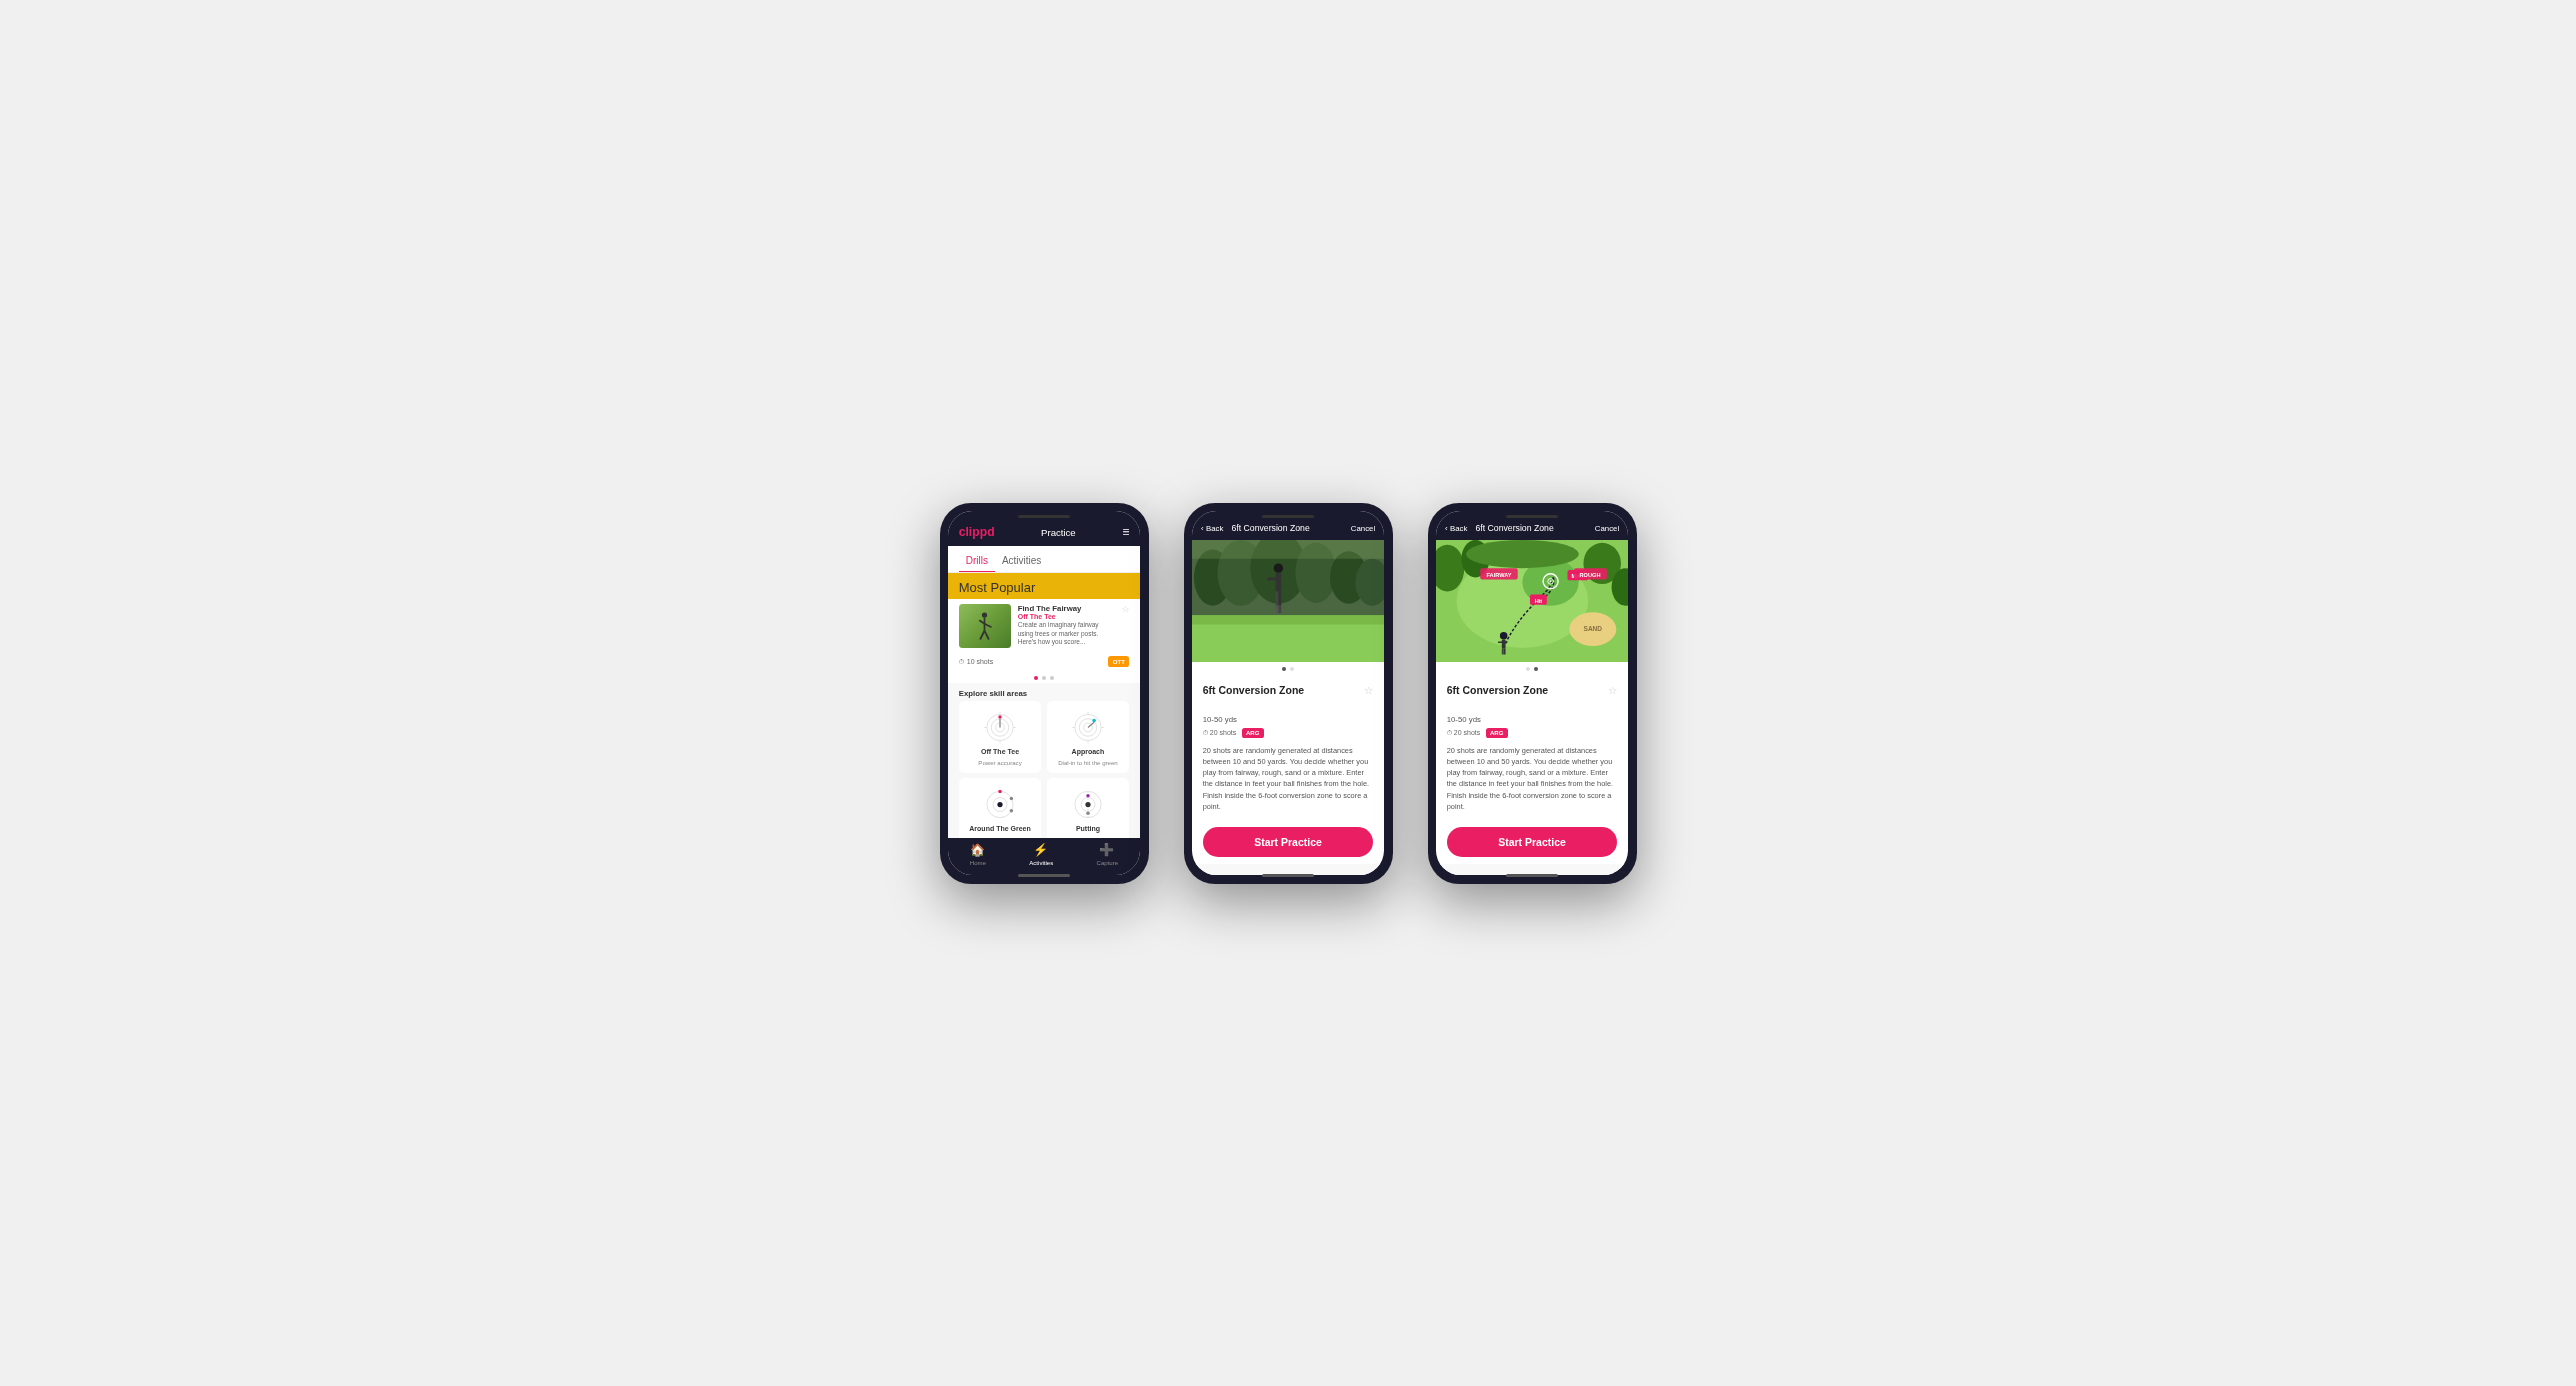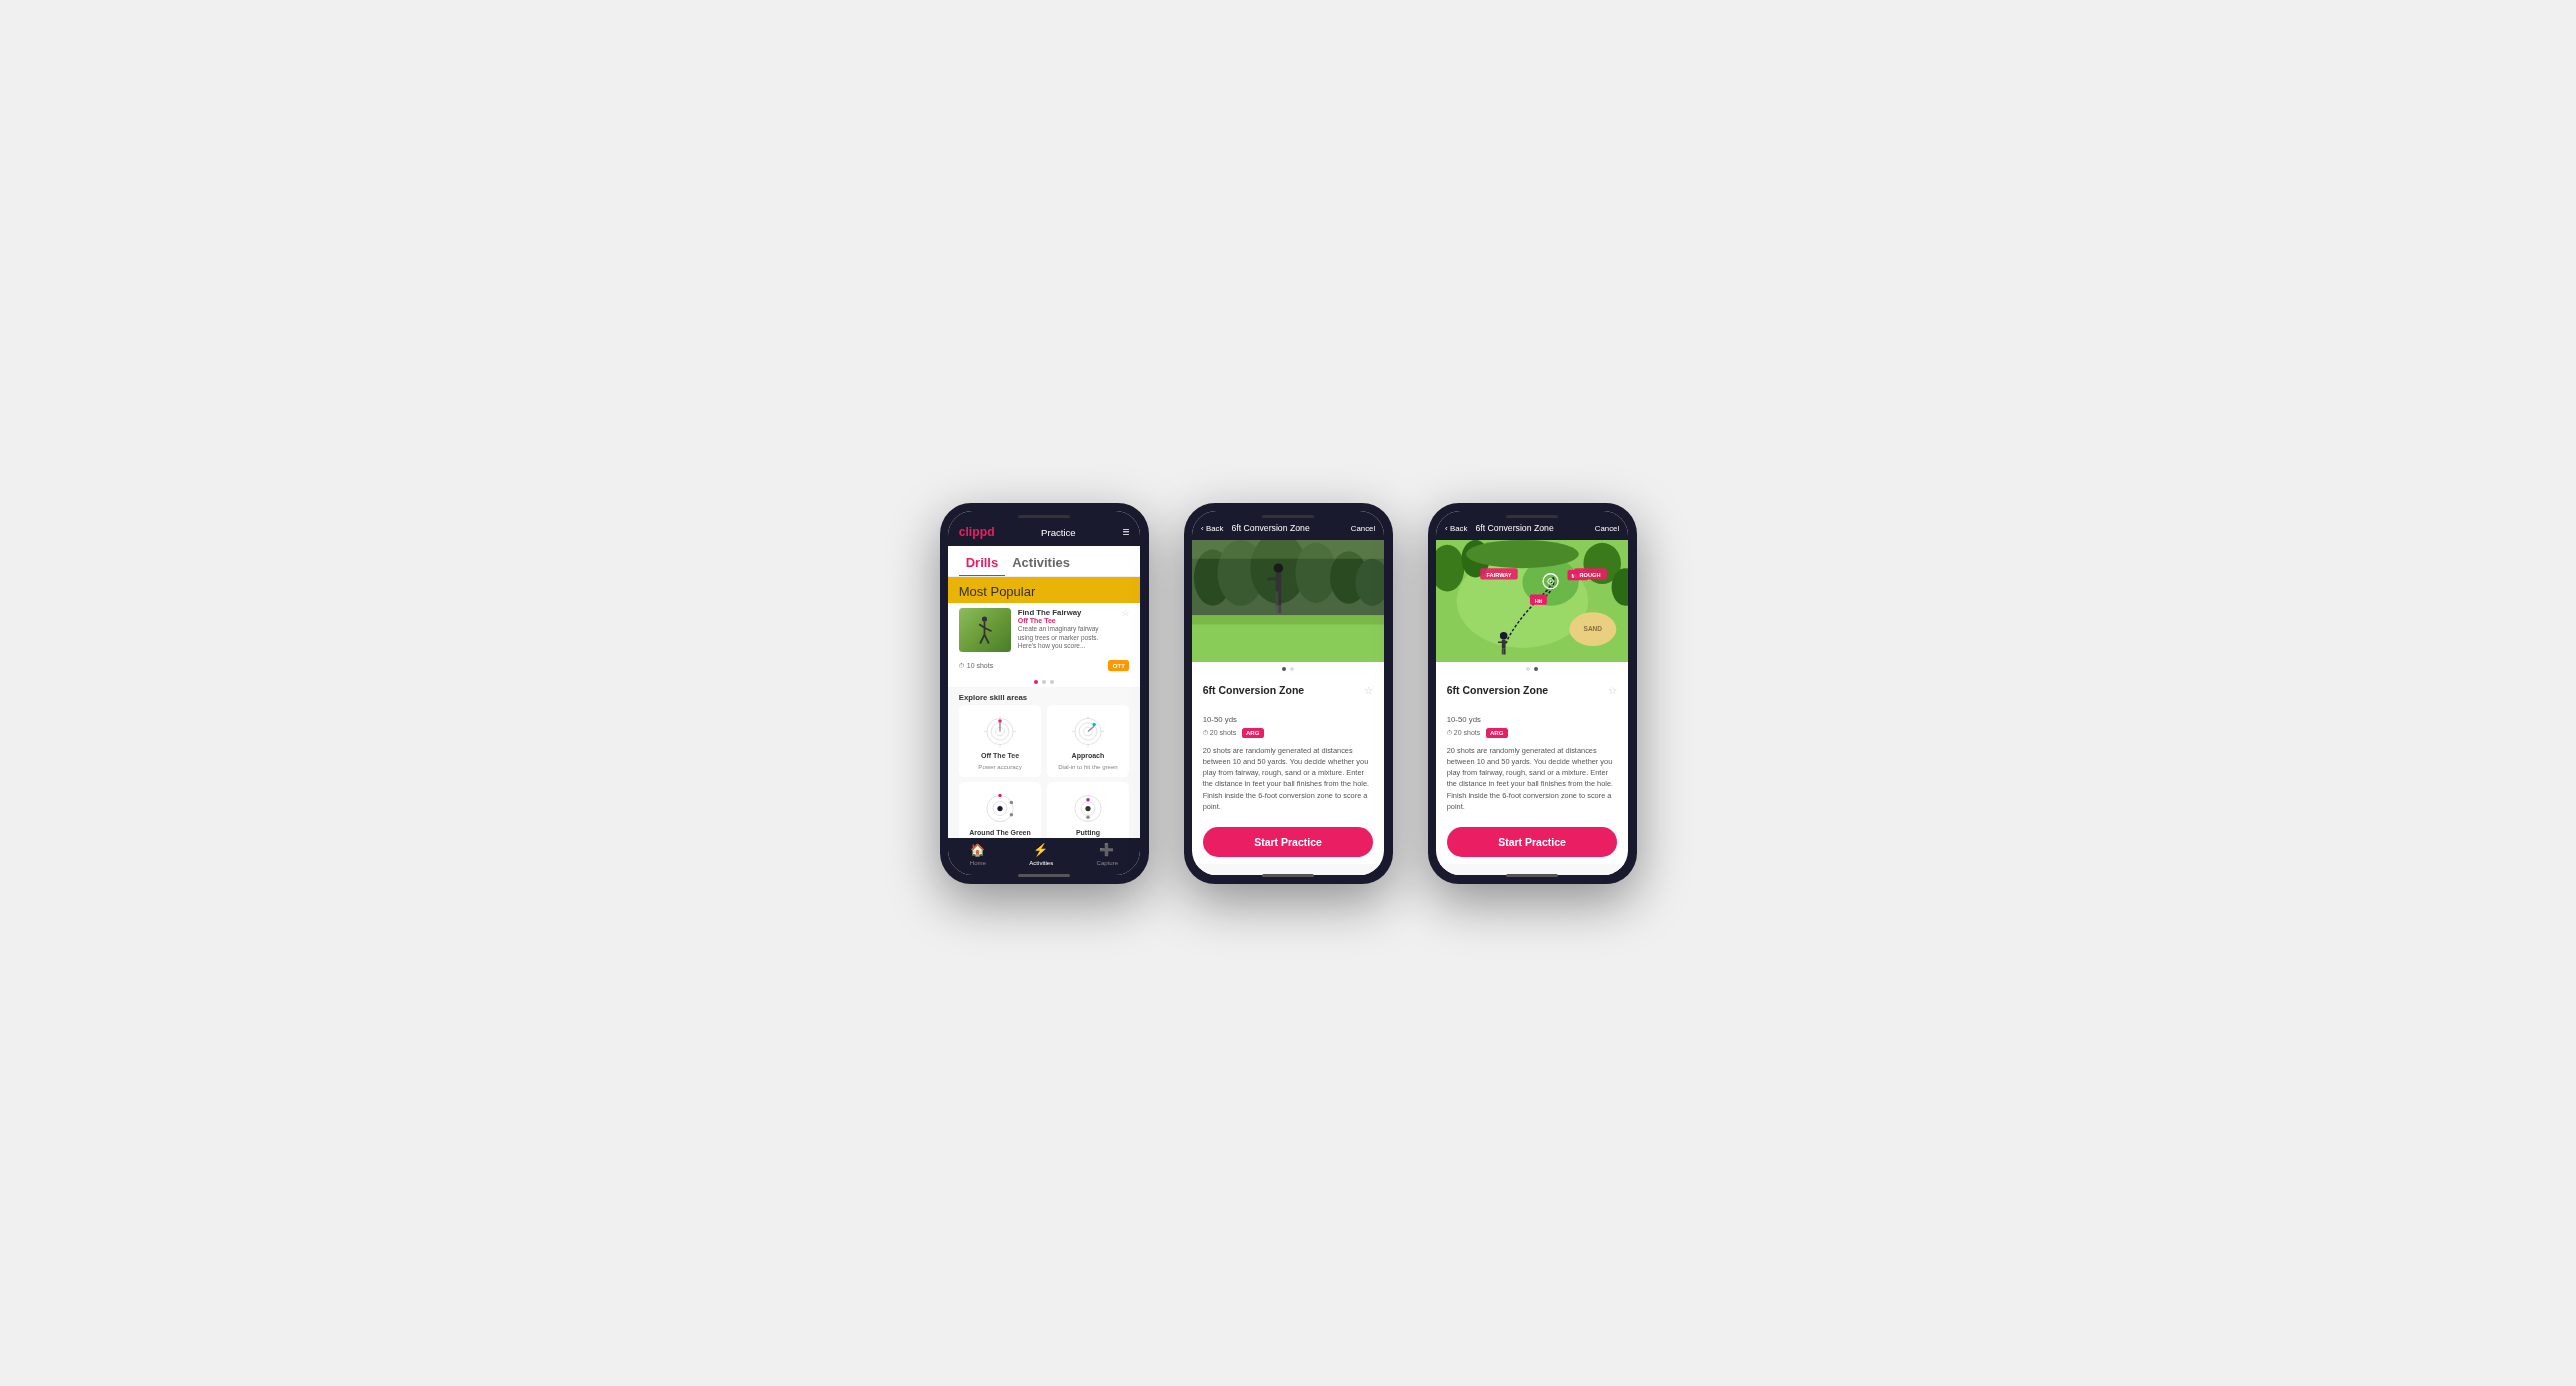--- a/index.html
+++ b/index.html
@@ -86,25 +86,25 @@
       font-size: 12.2px;
     }
     .p1-tabs {
       background: #fff;
       display: flex;
       padding: 5.2px 10.5px 0;
       border-bottom: 0.9px solid #eee;
       flex-shrink: 0;
     }
     .p1-tab {
-      font-size: 13px;
+      font-size: 10px;
       padding: 3.5px 7px 5.2px;
       cursor: pointer;
       color: #666;
-      font-weight: 700;
+      font-weight: 400;
     }
     .p1-tab.active {
       color: #e91e63;
       border-bottom: 1.7px solid #e91e63;
     }
     .p1-content {
       flex: 1;
       overflow-y: auto;
       background: #f8f8f8;
     }

